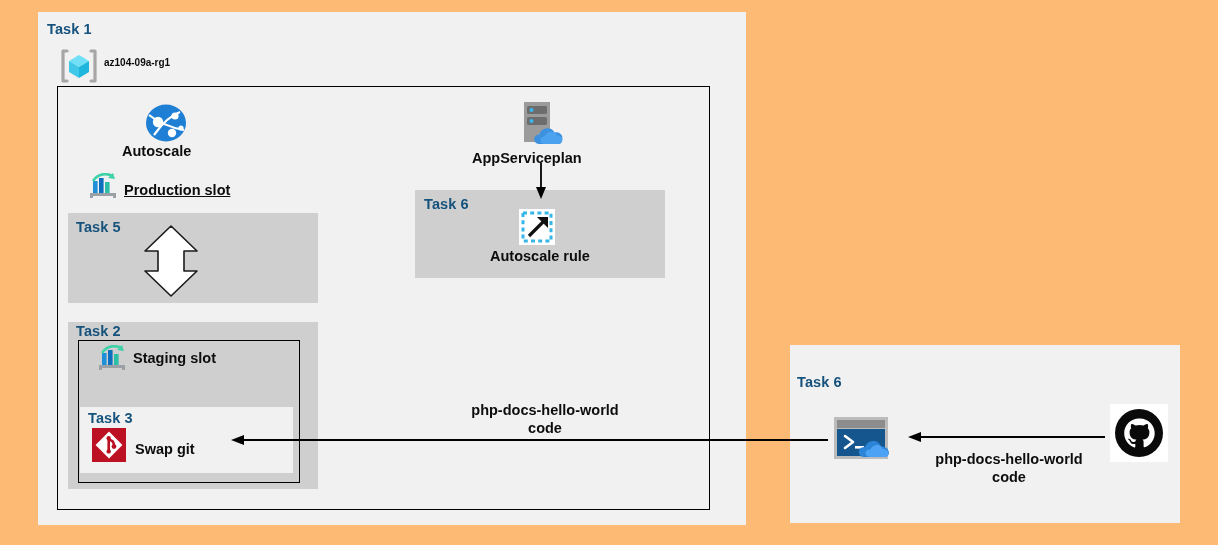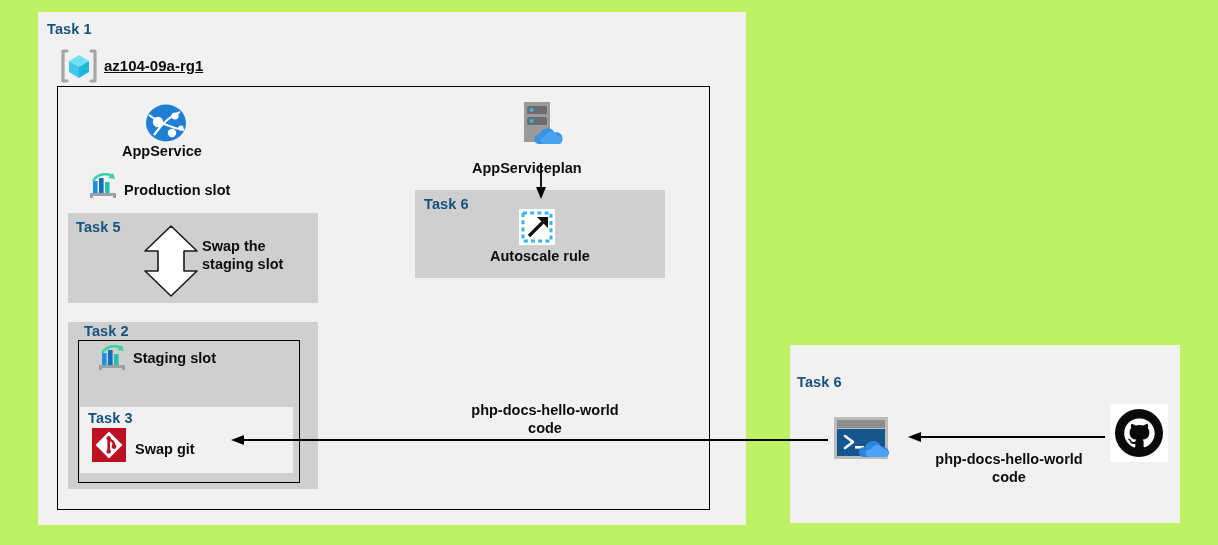--- a/index.html
+++ b/index.html
@@ -13,21 +13,21 @@
     position: relative;
     font-family: "Liberation Sans", sans-serif;
     overflow: hidden;
   }
 
   .canvas {
     position: absolute;
     left: 0; top: 0;
     width: 1218px;
     height: 545px;
-    background: #bef264;
+    background: #fdba74;
   }
 
   
   .box { position: absolute; box-sizing: border-box; }
 
   .box-task1 {
     left: 38px; top: 12px;
     width: 708px; height: 513px;
     background: #f1f1f1;
   }
@@ -73,38 +73,38 @@
   .task-label {
     position: absolute;
     color: #15527c;
     font-weight: bold;
     font-size: 14.5px;
     letter-spacing: .1px;
     white-space: nowrap;
   }
   .tl1 { left: 47px;  top: 21px; }
   .tl5 { left: 76px;  top: 219px; text-align: right; }
-  .tl2 { left: 84px;  top: 323px; }
+  .tl2 { left: 76px;  top: 323px; }
   .tl3 { left: 88px;  top: 410px; }
   .tl6 { left: 424px; top: 196px; text-align: right; }
   .tl4 { left: 797px; top: 374px; }
 
   
   .lbl {
     position: absolute;
     color: #0d0d0d;
     font-weight: bold;
     font-size: 14.5px;
     white-space: nowrap;
     line-height: 1.25;
   }
-  .lbl-rg         { left: 104px; top: 57px;  font-size: 15px; text-decoration: underline; }
+  .lbl-rg         { left: 104px; top: 57px;  font-size: 10px; }
   .lbl-appservice { left: 122px; top: 142px; }
-  .lbl-prodslot   { left: 124px; top: 181px; }
-  .lbl-asp        { left: 472px; top: 149px; margin-top: 10px; }
+  .lbl-prodslot   { left: 124px; top: 181px; text-decoration: underline; }
+  .lbl-asp        { left: 472px; top: 149px; }
   .lbl-autoscale  { left: 490px; top: 247px; }
   .lbl-staging    { left: 133px; top: 349px; }
   .lbl-localgit   { left: 135px; top: 440px; }
   .lbl-swap {
     left: 202px; top: 237px;
     white-space: pre-line;
     text-align: left;
   }
   .lbl-code-mid {
     left: 462px; top: 401px;
@@ -166,21 +166,21 @@
     <svg width="42" height="38" viewBox="0 0 42 38">
       <ellipse cx="21" cy="19" rx="20" ry="18.5" fill="#1e7fd4"></ellipse>
       <path d="M4 11 C14 19, 28 24, 39 26" stroke="#ffffff" stroke-width="2.2" fill="none"></path>
       <path d="M9 31 C16 21, 24 12, 35 8" stroke="#ffffff" stroke-width="2.2" fill="none"></path>
       <circle cx="13" cy="18" r="5.2" fill="#ffffff"></circle>
       <circle cx="30" cy="12" r="3.6" fill="#ffffff"></circle>
       <circle cx="27" cy="29" r="4.2" fill="#ffffff"></circle>
       <circle cx="36" cy="24" r="2.6" fill="#ffffff"></circle>
     </svg>
   </div>
-  <div class="lbl lbl-appservice">AppService</div>
+  <div class="lbl lbl-appservice">Autoscale</div>
 
   <div class="icon ic-prodslot">
     <svg width="30" height="26" viewBox="0 0 30 26">
       <rect x="2" y="20" width="24" height="3" fill="#9aa0a6"></rect>
       <rect x="1" y="20" width="3" height="5" fill="#9aa0a6"></rect>
       <rect x="24" y="20" width="3" height="5" fill="#9aa0a6"></rect>
       <rect x="4" y="8" width="4.6" height="12" fill="#1e90d8"></rect>
       <rect x="10" y="5" width="4.6" height="15" fill="#0e6fbf"></rect>
       <rect x="16" y="9" width="4.6" height="11" fill="#2bbfa8"></rect>
       <path d="M4 8 C9 0, 18 0, 24 3" stroke="#3fd2a8" stroke-width="2.6" fill="none"></path>
@@ -189,22 +189,20 @@
   </div>
   <div class="lbl lbl-prodslot">Production slot</div>
 
   <div class="box box-task5"></div>
   <div class="task-label tl5">Task 5</div>
   <div class="icon ic-swaparrow">
     <svg width="56" height="72" viewBox="0 0 56 72">
       <polygon points="28,1 54,26 41,26 41,46 54,46 28,71 2,46 15,46 15,26 2,26" fill="#ffffff" stroke="#1a1a1a" stroke-width="1.6" stroke-linejoin="round"></polygon>
     </svg>
   </div>
-  <div class="lbl lbl-swap">Swap the
-staging slot</div>
 
   <div class="box box-task2"></div>
   <div class="task-label tl2">Task 2</div>
   <div class="box box-task2-inner"></div>
 
   <div class="icon ic-staging">
     <svg width="30" height="26" viewBox="0 0 30 26">
       <rect x="2" y="20" width="24" height="3" fill="#9aa0a6"></rect>
       <rect x="1" y="20" width="3" height="5" fill="#9aa0a6"></rect>
       <rect x="24" y="20" width="3" height="5" fill="#9aa0a6"></rect>

